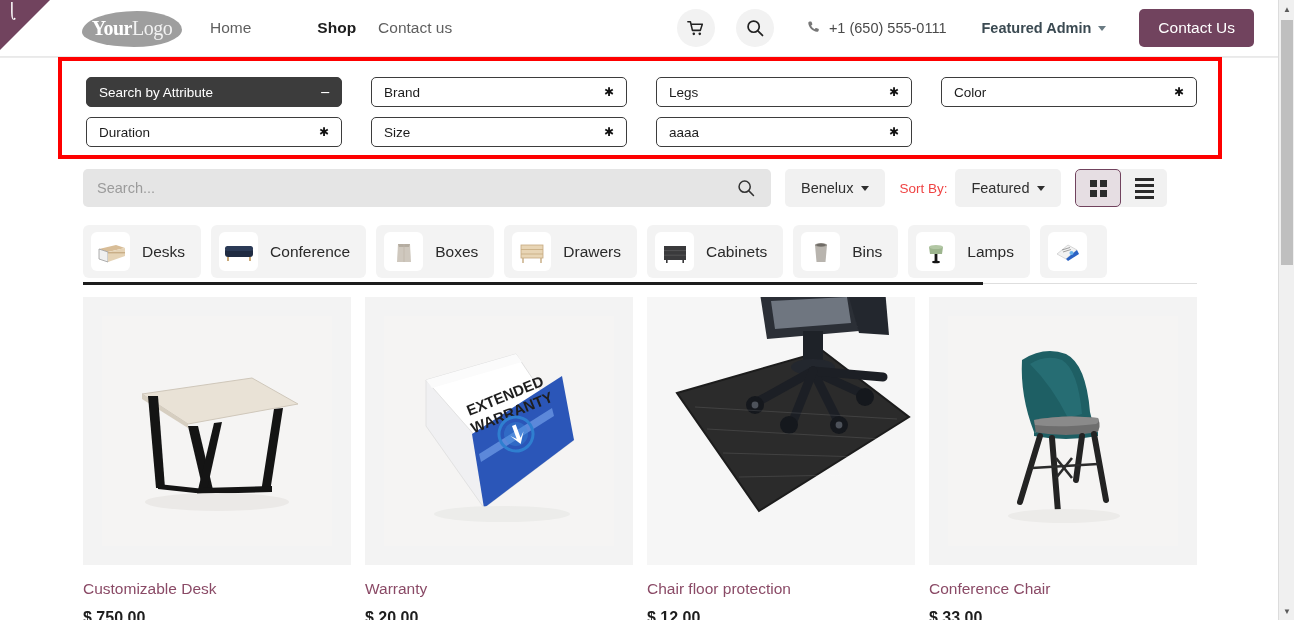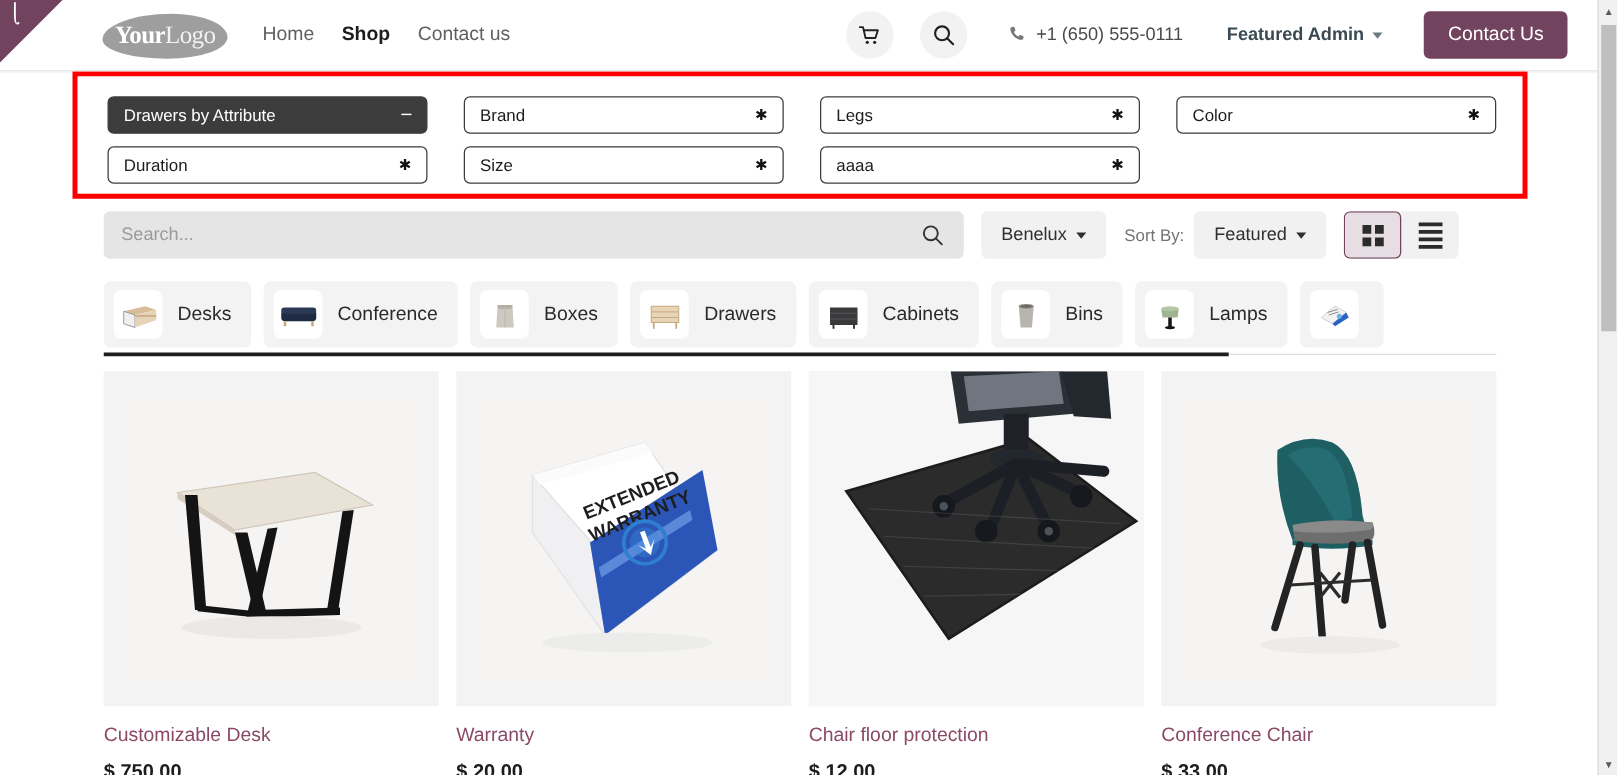--- a/index.html
+++ b/index.html
@@ -66,21 +66,21 @@
 
   .main-nav {
     display: flex; align-items: center; gap: 22px;
     margin-left: 28px;
   }
   .nav-link {
     font-size: 15.5px; color: #5f5f5f;
     text-decoration: none; white-space: nowrap;
     cursor: pointer;
   }
-  .nav-link.active { color: #1d1d1d; font-weight: 700; }
+  .nav-link.active { color: #1d1d1d; font-weight: 700; margin-left: 44px; }
 
   .header-right {
     margin-left: auto; margin-right: 24px;
     display: flex; align-items: center; gap: 13px;
   }
   .icon-circle {
     width: 38px; height: 38px; border-radius: 50%;
     background: #f2f2f2;
     display: flex; align-items: center; justify-content: center;
     cursor: pointer;
@@ -184,21 +184,21 @@
     white-space: nowrap;
     font-family: "Liberation Sans", sans-serif;
   }
   .caret-sm {
     width: 0; height: 0;
     border-left: 4px solid transparent;
     border-right: 4px solid transparent;
     border-top: 5px solid #2f2f2f;
   }
   .sortby-label {
-    font-size: 13.5px; color: #737373;
+    font-size: 13.5px; color: #ef4444;
     margin: 0 8px 0 14px; white-space: nowrap;
   }
   .view-toggle {
     margin-left: 14px;
     height: 38px; border-radius: 5px; background: #f1f1f1;
     display: flex; align-items: center;
     overflow: hidden;
   }
   .view-btn {
     width: 46px; height: 38px;
@@ -357,21 +357,21 @@
 
       <button class="contact-btn">Contact Us</button>
     </div>
   </div>
   <div class="header-shade"></div>
 
   <div class="attr-highlight">
     <div class="attr-grid">
 
       <div class="attr-pill header-pill">
-        <span class="lbl">Drawers by Attribute</span>
+        <span class="lbl">Search by Attribute</span>
         <span class="chev">─</span>
       </div>
 
       <div class="attr-pill">
         <span class="lbl">Brand</span>
         <span class="chev">✱</span>
       </div>
 
       <div class="attr-pill">
         <span class="lbl">Legs</span>

